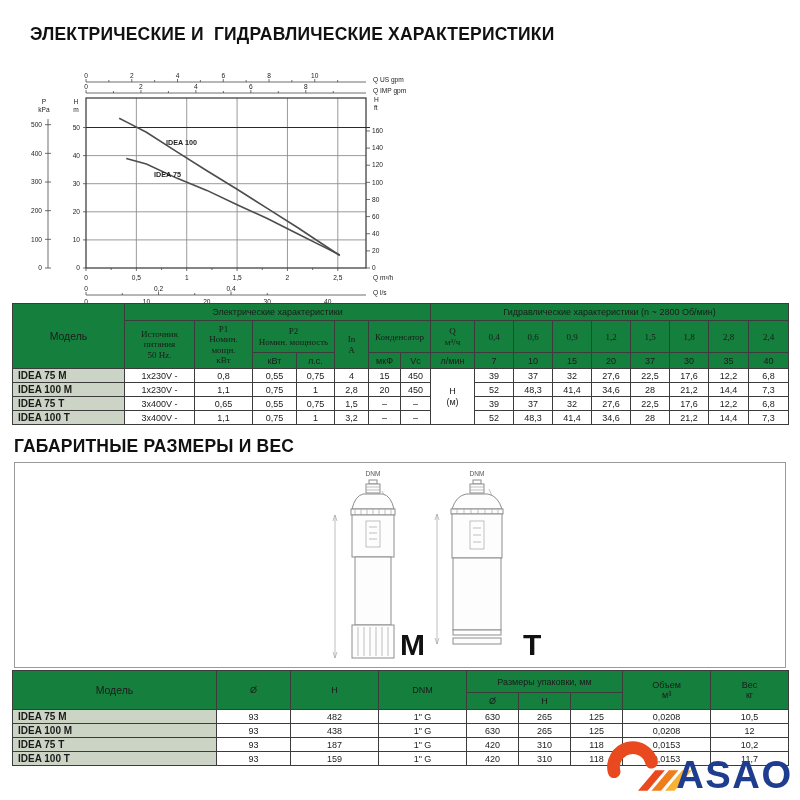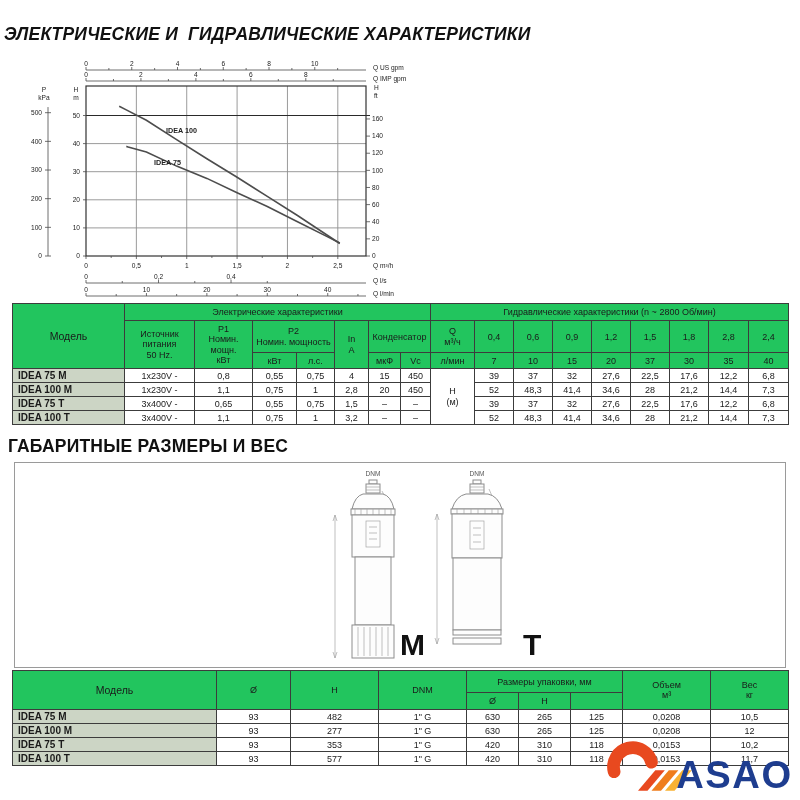--- a/index.html
+++ b/index.html
@@ -1,41 +1,41 @@
 <!DOCTYPE html>
 <html><head>
 <meta charset="utf-8">
 <style>
   html,body{margin:0;padding:0;}
   body{width:800px;height:800px;background:#ffffff;position:relative;overflow:hidden;
        font-family:"Liberation Sans",sans-serif;color:#1a1a1a;}
   .abs{position:absolute;}
   .doc-title{font-weight:bold;font-size:17.5px;letter-spacing:0.2px;color:#111;white-space:pre;}
-  #title1{left:4px;top:24px;font-style:italic;}
-  #title2{left:8px;top:436px;}
+  #title1{left:30px;top:24px;}
+  #title2{left:14px;top:436px;}
 
   
-  #chart-wrap{left:14px;top:60px;width:434px;height:244px;}
+  #chart-wrap{left:14px;top:72px;width:434px;height:244px;}
   svg text{font-family:"Liberation Sans",sans-serif;}
   .grid{stroke:#8f8f8f;stroke-width:0.9;}
   .gridd{stroke:#2a2a2a;stroke-width:1;}
   .frame{fill:none;stroke:#333;stroke-width:1.2;}
   .axl{stroke:#4a4a4a;stroke-width:0.8;fill:none;}
   text.ax{font-size:6.6px;fill:#222;}
   text.curvelabel{font-size:7.2px;font-weight:bold;fill:#222;}
   .curve{fill:none;stroke:#4d4d4d;stroke-width:1.6;}
 
   
   table{border-collapse:collapse;table-layout:fixed;background:#fff;}
   td{border:1px solid #3c3c3c;font-size:9px;text-align:center;vertical-align:middle;padding:1px 2px;overflow:hidden;}
-  tr.hdr td{background:#22c55e;}
+  tr.hdr td{background:#15803d;}
   td.model{background:#ccd5c5;text-align:left;font-weight:bold;font-size:10px;padding-left:5px;}
   .pre{white-space:pre-line;line-height:1.15;}
   #table1{left:12px;top:303px;width:776px;border:1.5px solid #222;}
-  #table1 tr.h1{height:17px;} #table1 tr.h2{height:32px;} #table1 tr.h3{height:16px;}
+  #table1 tr.h1{height:17px;} #table1 tr.h2{height:32px;font-family:Liberation Serif, serif;} #table1 tr.h3{height:16px;}
   #table1 tbody tr{height:14px;}
   #table2{left:12px;top:670px;width:776px;border:1.5px solid #222;}
   #table2 tr.h1{height:22px;} #table2 tr.h2{height:17px;}
   #table2 tbody tr{height:14px;}
   #table2 td.model{width:auto;}
 
   
   #dims-box{left:14px;top:462px;width:770px;height:204px;border:1px solid #9a9a9a;background:#fff;}
   .pumpline{stroke:#8d8d8d;stroke-width:1;fill:#fdfdfd;}
   .pumpthin{stroke:#a5a5a5;stroke-width:0.7;fill:none;}
@@ -454,43 +454,43 @@
         <td>1" G</td>
         <td>630</td>
         <td>265</td>
         <td>125</td>
         <td>0,0208</td>
         <td>10,5</td>
       </tr>
       <tr>
         <td class="model">IDEA 100 M</td>
         <td>93</td>
-        <td>277</td>
+        <td>438</td>
         <td>1" G</td>
         <td>630</td>
         <td>265</td>
         <td>125</td>
         <td>0,0208</td>
         <td>12</td>
       </tr>
       <tr>
         <td class="model">IDEA 75 T</td>
         <td>93</td>
-        <td>353</td>
+        <td>187</td>
         <td>1" G</td>
         <td>420</td>
         <td>310</td>
         <td>118</td>
         <td>0,0153</td>
         <td>10,2</td>
       </tr>
       <tr>
         <td class="model">IDEA 100 T</td>
         <td>93</td>
-        <td>577</td>
+        <td>159</td>
         <td>1" G</td>
         <td>420</td>
         <td>310</td>
         <td>118</td>
         <td>0,0153</td>
         <td>11,7</td>
       </tr>
     </tbody>
 </table>
 

